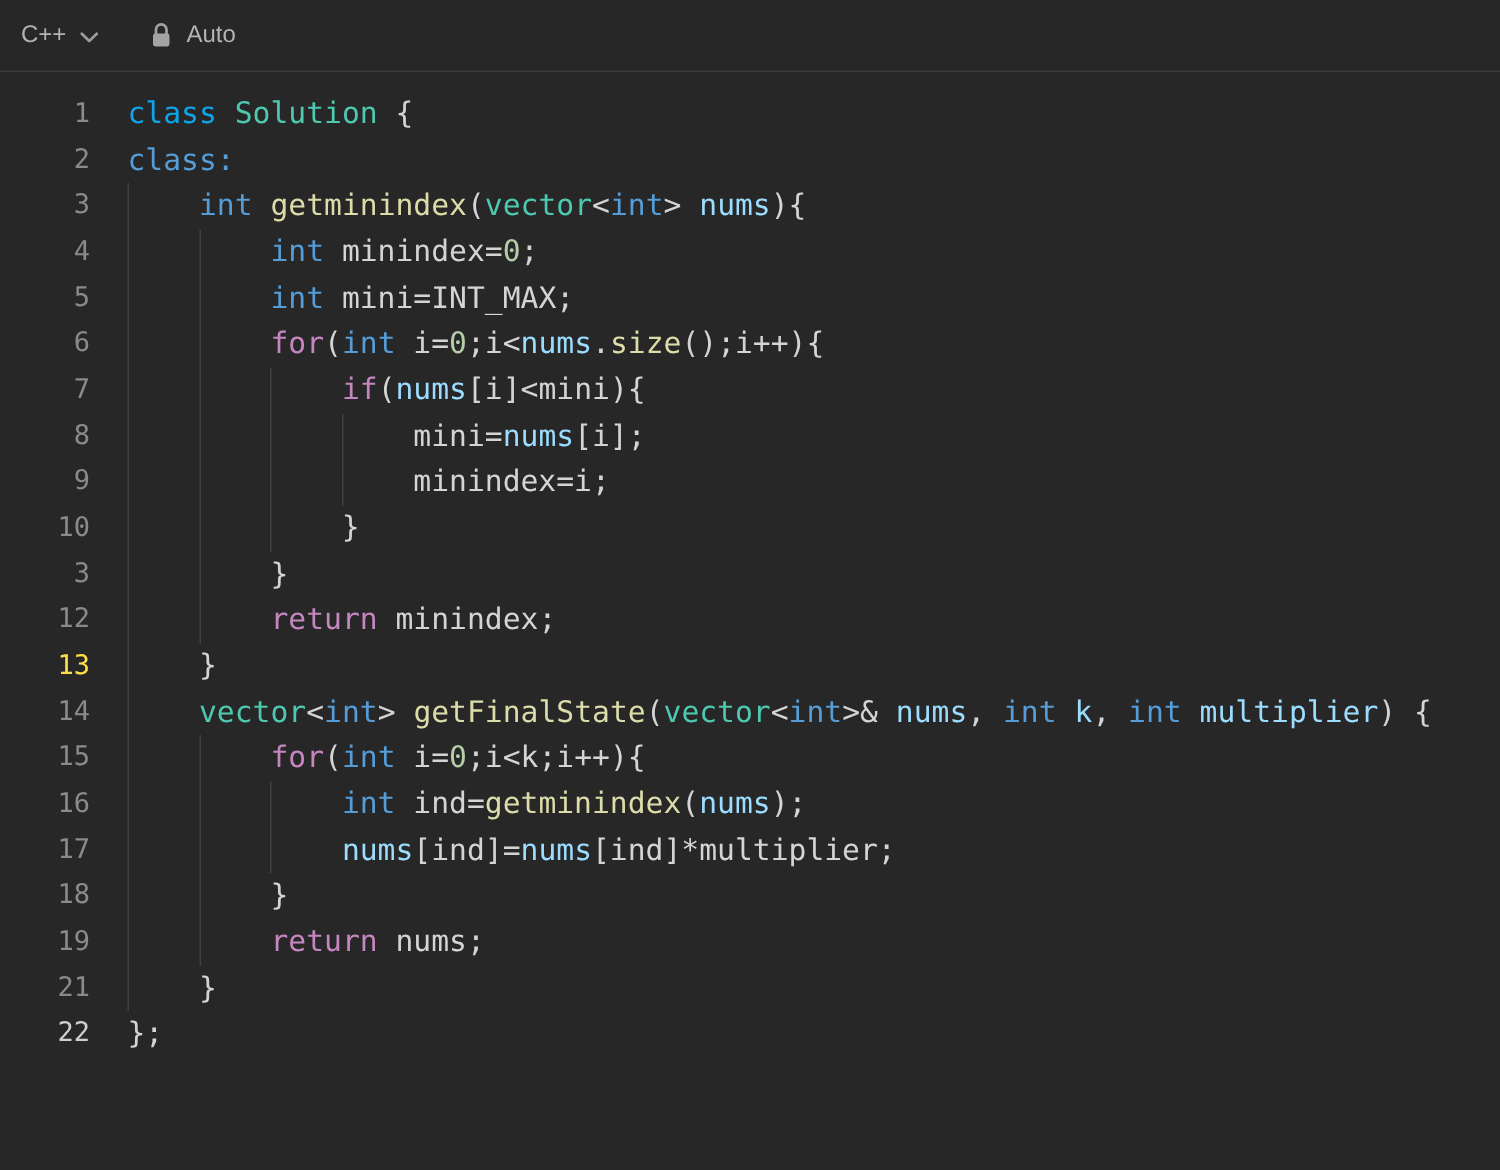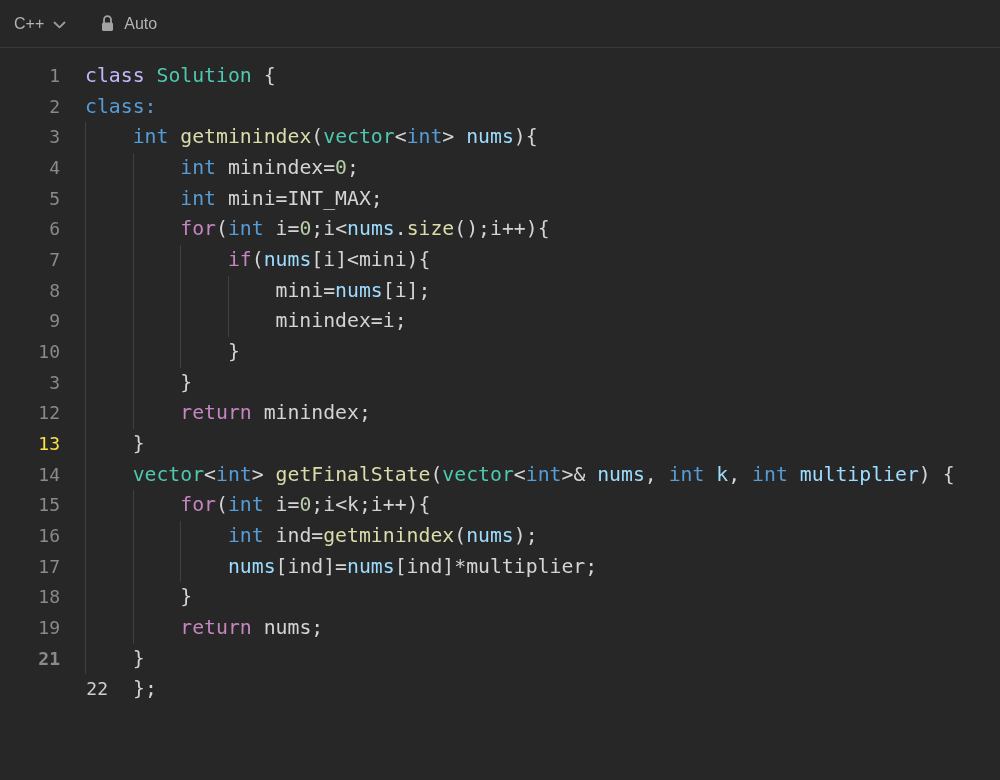--- a/index.html
+++ b/index.html
@@ -31,21 +31,21 @@
   }
   .code-line{
     display:flex;
     height:30.68px;line-height:30.68px;
     white-space:pre;
   }
   .ln{
     flex:none;width:60px;text-align:right;
     color:#8a8a8a;font-size:18px;
   }
-  .ln.active{color:#d0d0d0;padding-left:48px;}
+  .ln.active{color:#d0d0d0;}
   .code{
     display:block;position:relative;
     margin-left:25px;color:#d4d4d4;
   }
   .guide{
     position:absolute;top:0;bottom:0;width:1px;
     background:#404040;
   }
 </style>
 </head>
@@ -68,37 +68,37 @@
           <path d="M4 8 V4.7 a3.5 3.5 0 0 1 7 0 V8" fill="none" stroke="#a3a3a3" stroke-width="1.8"></path>
           <rect x="2" y="7.4" width="11" height="8.6" rx="1.6" fill="#a3a3a3"></rect>
         </svg>
       </span>
       <span>Auto</span>
     </div>
   </div>
 
   <div class="editor">
     <div id="code-lines">
-        <div class="code-line"><span class="ln" style="color: rgb(138, 138, 138);">1</span><span class="code"><span style="color: #c4b5fd;">class</span><span style="color: rgb(212, 212, 212);"> </span><span style="color: rgb(78, 201, 176);">Solution</span><span style="color: rgb(212, 212, 212);"> {</span></span></div>
+        <div class="code-line"><span class="ln" style="color: rgb(138, 138, 138);">1</span><span class="code"><span style="color: #0ea5e9;">class</span><span style="color: rgb(212, 212, 212);"> </span><span style="color: rgb(78, 201, 176);">Solution</span><span style="color: rgb(212, 212, 212);"> {</span></span></div>
         <div class="code-line"><span class="ln" style="color: rgb(138, 138, 138);">2</span><span class="code"><span style="color: rgb(86, 156, 214);">class:</span></span></div>
         <div class="code-line"><span class="ln" style="color: rgb(138, 138, 138);">3</span><span class="code"><span class="guide" style="left: 0ch; background: rgb(64, 64, 64);"></span><span style="color: rgb(212, 212, 212);">    </span><span style="color: rgb(86, 156, 214);">int</span><span style="color: rgb(212, 212, 212);"> </span><span style="color: rgb(220, 220, 170);">getminindex</span><span style="color: rgb(212, 212, 212);">(</span><span style="color: rgb(78, 201, 176);">vector</span><span style="color: rgb(212, 212, 212);">&lt;</span><span style="color: rgb(86, 156, 214);">int</span><span style="color: rgb(212, 212, 212);">&gt; </span><span style="color: rgb(156, 220, 254);">nums</span><span style="color: rgb(212, 212, 212);">){</span></span></div>
         <div class="code-line"><span class="ln" style="color: rgb(138, 138, 138);">4</span><span class="code"><span class="guide" style="left: 0ch; background: rgb(64, 64, 64);"></span><span class="guide" style="left: 4ch; background: rgb(64, 64, 64);"></span><span style="color: rgb(212, 212, 212);">        </span><span style="color: rgb(86, 156, 214);">int</span><span style="color: rgb(212, 212, 212);"> minindex=</span><span style="color: rgb(181, 206, 168);">0</span><span style="color: rgb(212, 212, 212);">;</span></span></div>
         <div class="code-line"><span class="ln" style="color: rgb(138, 138, 138);">5</span><span class="code"><span class="guide" style="left: 0ch; background: rgb(64, 64, 64);"></span><span class="guide" style="left: 4ch; background: rgb(64, 64, 64);"></span><span style="color: rgb(212, 212, 212);">        </span><span style="color: rgb(86, 156, 214);">int</span><span style="color: rgb(212, 212, 212);"> mini=INT_MAX;</span></span></div>
         <div class="code-line"><span class="ln" style="color: rgb(138, 138, 138);">6</span><span class="code"><span class="guide" style="left: 0ch; background: rgb(64, 64, 64);"></span><span class="guide" style="left: 4ch; background: rgb(64, 64, 64);"></span><span style="color: rgb(212, 212, 212);">        </span><span style="color: rgb(197, 134, 192);">for</span><span style="color: rgb(212, 212, 212);">(</span><span style="color: rgb(86, 156, 214);">int</span><span style="color: rgb(212, 212, 212);"> i=</span><span style="color: rgb(181, 206, 168);">0</span><span style="color: rgb(212, 212, 212);">;i&lt;</span><span style="color: rgb(156, 220, 254);">nums</span><span style="color: rgb(212, 212, 212);">.</span><span style="color: rgb(220, 220, 170);">size</span><span style="color: rgb(212, 212, 212);">();i++){</span></span></div>
         <div class="code-line"><span class="ln" style="color: rgb(138, 138, 138);">7</span><span class="code"><span class="guide" style="left: 0ch; background: rgb(64, 64, 64);"></span><span class="guide" style="left: 4ch; background: rgb(64, 64, 64);"></span><span class="guide" style="left: 8ch; background: rgb(64, 64, 64);"></span><span style="color: rgb(212, 212, 212);">            </span><span style="color: rgb(197, 134, 192);">if</span><span style="color: rgb(212, 212, 212);">(</span><span style="color: rgb(156, 220, 254);">nums</span><span style="color: rgb(212, 212, 212);">[i]&lt;mini){</span></span></div>
         <div class="code-line"><span class="ln" style="color: rgb(138, 138, 138);">8</span><span class="code"><span class="guide" style="left: 0ch; background: rgb(64, 64, 64);"></span><span class="guide" style="left: 4ch; background: rgb(64, 64, 64);"></span><span class="guide" style="left: 8ch; background: rgb(64, 64, 64);"></span><span class="guide" style="left: 12ch; background: rgb(64, 64, 64);"></span><span style="color: rgb(212, 212, 212);">                mini=</span><span style="color: rgb(156, 220, 254);">nums</span><span style="color: rgb(212, 212, 212);">[i];</span></span></div>
         <div class="code-line"><span class="ln" style="color: rgb(138, 138, 138);">9</span><span class="code"><span class="guide" style="left: 0ch; background: rgb(64, 64, 64);"></span><span class="guide" style="left: 4ch; background: rgb(64, 64, 64);"></span><span class="guide" style="left: 8ch; background: rgb(64, 64, 64);"></span><span class="guide" style="left: 12ch; background: rgb(64, 64, 64);"></span><span style="color: rgb(212, 212, 212);">                minindex=i;</span></span></div>
         <div class="code-line"><span class="ln" style="color: rgb(138, 138, 138);">10</span><span class="code"><span class="guide" style="left: 0ch; background: rgb(64, 64, 64);"></span><span class="guide" style="left: 4ch; background: rgb(64, 64, 64);"></span><span class="guide" style="left: 8ch; background: rgb(64, 64, 64);"></span><span style="color: rgb(212, 212, 212);">            }</span></span></div>
         <div class="code-line"><span class="ln" style="color: rgb(138, 138, 138);">3</span><span class="code"><span class="guide" style="left: 0ch; background: rgb(64, 64, 64);"></span><span class="guide" style="left: 4ch; background: rgb(64, 64, 64);"></span><span style="color: rgb(212, 212, 212);">        }</span></span></div>
         <div class="code-line"><span class="ln" style="color: rgb(138, 138, 138);">12</span><span class="code"><span class="guide" style="left: 0ch; background: rgb(64, 64, 64);"></span><span class="guide" style="left: 4ch; background: rgb(64, 64, 64);"></span><span style="color: rgb(212, 212, 212);">        </span><span style="color: rgb(197, 134, 192);">return</span><span style="color: rgb(212, 212, 212);"> minindex;</span></span></div>
         <div class="code-line"><span class="ln" style="color: #fde047;">13</span><span class="code"><span class="guide" style="left: 0ch; background: rgb(64, 64, 64);"></span><span style="color: rgb(212, 212, 212);">    }</span></span></div>
         <div class="code-line"><span class="ln" style="color: rgb(138, 138, 138);">14</span><span class="code"><span class="guide" style="left: 0ch; background: rgb(64, 64, 64);"></span><span style="color: rgb(212, 212, 212);">    </span><span style="color: rgb(78, 201, 176);">vector</span><span style="color: rgb(212, 212, 212);">&lt;</span><span style="color: rgb(86, 156, 214);">int</span><span style="color: rgb(212, 212, 212);">&gt; </span><span style="color: rgb(220, 220, 170);">getFinalState</span><span style="color: rgb(212, 212, 212);">(</span><span style="color: rgb(78, 201, 176);">vector</span><span style="color: rgb(212, 212, 212);">&lt;</span><span style="color: rgb(86, 156, 214);">int</span><span style="color: rgb(212, 212, 212);">&gt;&amp; </span><span style="color: rgb(156, 220, 254);">nums</span><span style="color: rgb(212, 212, 212);">, </span><span style="color: rgb(86, 156, 214);">int</span><span style="color: rgb(212, 212, 212);"> </span><span style="color: rgb(156, 220, 254);">k</span><span style="color: rgb(212, 212, 212);">, </span><span style="color: rgb(86, 156, 214);">int</span><span style="color: rgb(212, 212, 212);"> </span><span style="color: rgb(156, 220, 254);">multiplier</span><span style="color: rgb(212, 212, 212);">) {</span></span></div>
         <div class="code-line"><span class="ln" style="color: rgb(138, 138, 138);">15</span><span class="code"><span class="guide" style="left: 0ch; background: rgb(64, 64, 64);"></span><span class="guide" style="left: 4ch; background: rgb(64, 64, 64);"></span><span style="color: rgb(212, 212, 212);">        </span><span style="color: rgb(197, 134, 192);">for</span><span style="color: rgb(212, 212, 212);">(</span><span style="color: rgb(86, 156, 214);">int</span><span style="color: rgb(212, 212, 212);"> i=</span><span style="color: rgb(181, 206, 168);">0</span><span style="color: rgb(212, 212, 212);">;i&lt;k;i++){</span></span></div>
         <div class="code-line"><span class="ln" style="color: rgb(138, 138, 138);">16</span><span class="code"><span class="guide" style="left: 0ch; background: rgb(64, 64, 64);"></span><span class="guide" style="left: 4ch; background: rgb(64, 64, 64);"></span><span class="guide" style="left: 8ch; background: rgb(64, 64, 64);"></span><span style="color: rgb(212, 212, 212);">            </span><span style="color: rgb(86, 156, 214);">int</span><span style="color: rgb(212, 212, 212);"> ind=</span><span style="color: rgb(220, 220, 170);">getminindex</span><span style="color: rgb(212, 212, 212);">(</span><span style="color: rgb(156, 220, 254);">nums</span><span style="color: rgb(212, 212, 212);">);</span></span></div>
         <div class="code-line"><span class="ln" style="color: rgb(138, 138, 138);">17</span><span class="code"><span class="guide" style="left: 0ch; background: rgb(64, 64, 64);"></span><span class="guide" style="left: 4ch; background: rgb(64, 64, 64);"></span><span class="guide" style="left: 8ch; background: rgb(64, 64, 64);"></span><span style="color: rgb(212, 212, 212);">            </span><span style="color: rgb(156, 220, 254);">nums</span><span style="color: rgb(212, 212, 212);">[ind]=</span><span style="color: rgb(156, 220, 254);">nums</span><span style="color: rgb(212, 212, 212);">[ind]*multiplier;</span></span></div>
         <div class="code-line"><span class="ln" style="color: rgb(138, 138, 138);">18</span><span class="code"><span class="guide" style="left: 0ch; background: rgb(64, 64, 64);"></span><span class="guide" style="left: 4ch; background: rgb(64, 64, 64);"></span><span style="color: rgb(212, 212, 212);">        }</span></span></div>
         <div class="code-line"><span class="ln" style="color: rgb(138, 138, 138);">19</span><span class="code"><span class="guide" style="left: 0ch; background: rgb(64, 64, 64);"></span><span class="guide" style="left: 4ch; background: rgb(64, 64, 64);"></span><span style="color: rgb(212, 212, 212);">        </span><span style="color: rgb(197, 134, 192);">return</span><span style="color: rgb(212, 212, 212);"> nums;</span></span></div>
-        <div class="code-line"><span class="ln" style="color: rgb(138, 138, 138); font-weight: bold;">21</span><span class="code"><span class="guide" style="left: 0ch; background: rgb(64, 64, 64);"></span><span style="color: rgb(212, 212, 212);">    }</span></span></div>
+        <div class="code-line"><span class="ln" style="color: rgb(138, 138, 138);">21</span><span class="code"><span class="guide" style="left: 0ch; background: rgb(64, 64, 64);"></span><span style="color: rgb(212, 212, 212);">    }</span></span></div>
         <div class="code-line"><span class="ln active" style="color: rgb(208, 208, 208);">22</span><span class="code"><span style="color: rgb(212, 212, 212);">};</span></span></div>
       </div>
   </div>
 
 </div>
 
 </body></html>

